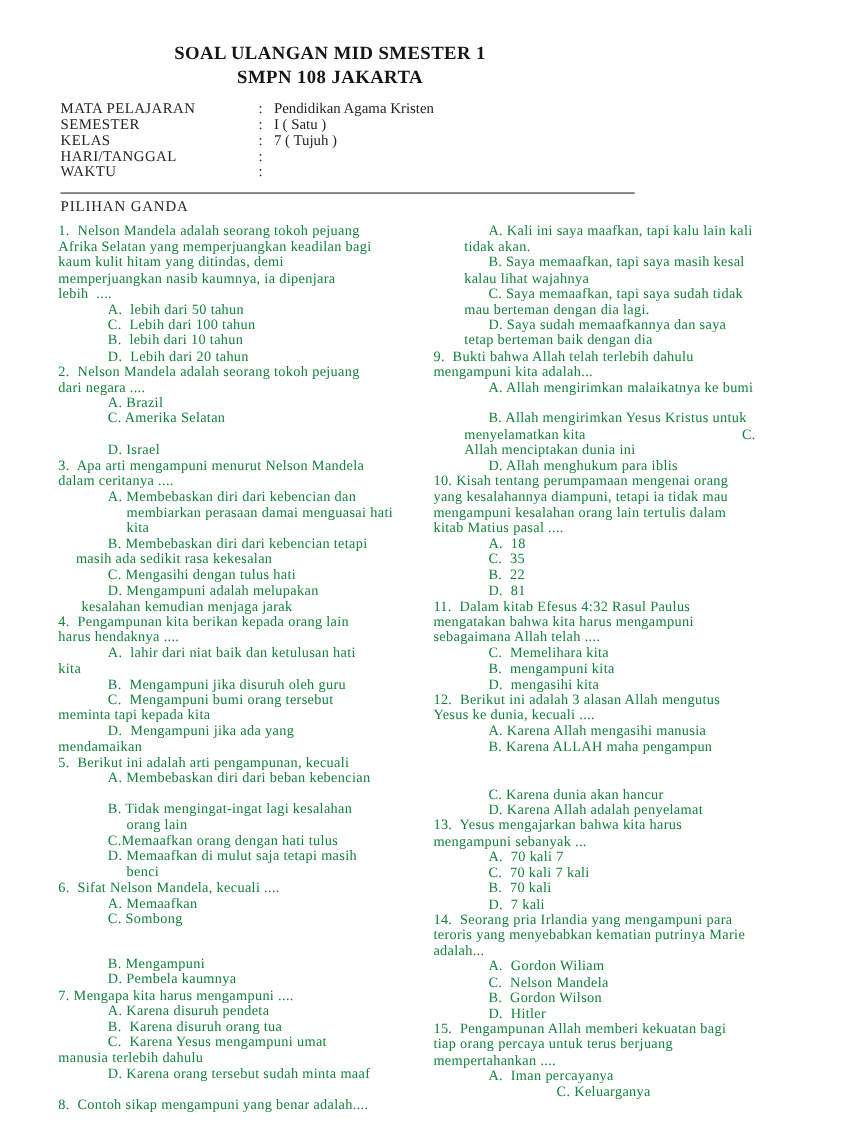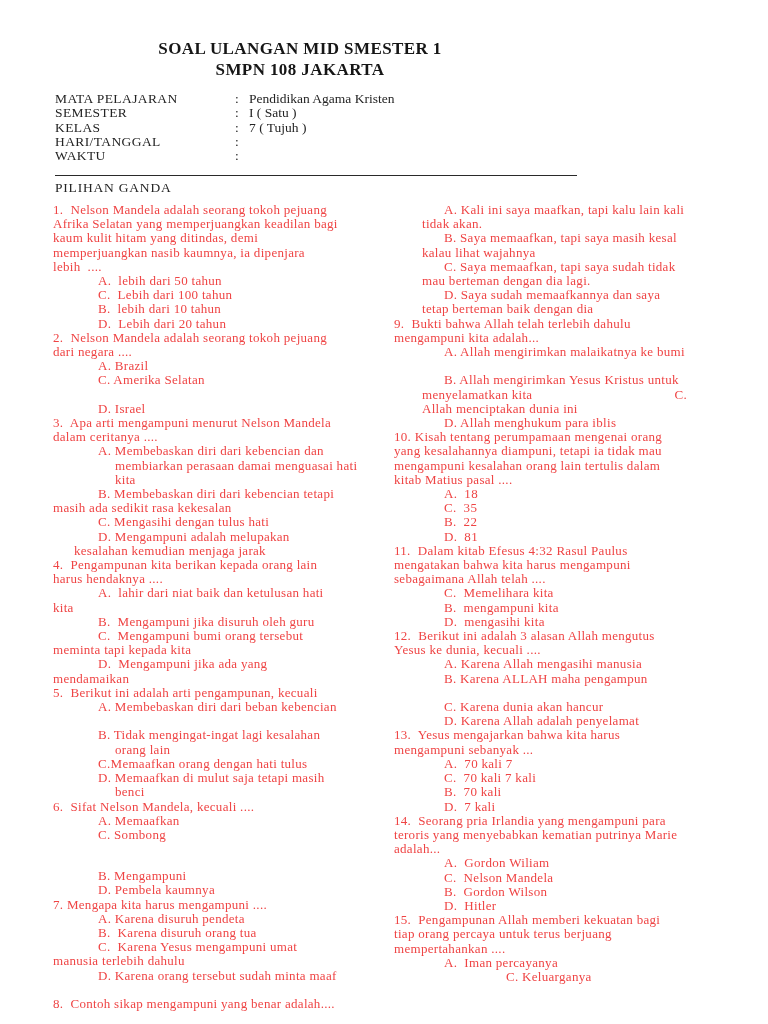--- a/index.html
+++ b/index.html
@@ -20,21 +20,21 @@
   .info-colon{width:14px;}
   .info-value{flex:1;}
   .rule{
     position:absolute;top:175px;left:55px;width:522px;height:0;
     border-top:1.6px solid #2a2a2a;
   }
   .section{
     position:absolute;top:180px;left:55px;font-size:13.5px;
     letter-spacing:0.8px;color:#242424;
   }
-  .col{position:absolute;top:203px;font-size:13px;color:#ef4444;font-family:Liberation Serif, serif;}
+  .col{position:absolute;top:203px;font-size:13px;color:#15803d;font-family:Liberation Serif, serif;}
   .col-left{left:53px;width:336px;}
   .col-right{left:394px;width:372px;}
   .line{
     line-height:14.2px;min-height:14.2px;white-space:pre;
     letter-spacing:0.3px;
   }
 </style>
 </head>
 <body>
 
@@ -71,21 +71,21 @@
       <div class="line" style="padding-left: 45px;">A. Brazil</div>
       <div class="line" style="padding-left: 45px;">C. Amerika Selatan</div>
       <div class="line" style="padding-left: 0px;"></div>
       <div class="line" style="padding-left: 45px;">D. Israel</div>
       <div class="line" style="padding-left: 0px;">3.  Apa arti mengampuni menurut Nelson Mandela</div>
       <div class="line" style="padding-left: 0px;">dalam ceritanya ....</div>
       <div class="line" style="padding-left: 45px;">A. Membebaskan diri dari kebencian dan</div>
       <div class="line" style="padding-left: 62px;">membiarkan perasaan damai menguasai hati</div>
       <div class="line" style="padding-left: 62px;">kita</div>
       <div class="line" style="padding-left: 45px;">B. Membebaskan diri dari kebencian tetapi</div>
-      <div class="line" style="padding-left: 0px;">masih ada sedikit rasa kekesalan</div>
+      <div class="line" style="padding-left: 0px; margin-left: 16px;">masih ada sedikit rasa kekesalan</div>
       <div class="line" style="padding-left: 45px;">C. Mengasihi dengan tulus hati</div>
       <div class="line" style="padding-left: 45px;">D. Mengampuni adalah melupakan</div>
       <div class="line" style="padding-left: 21px;">kesalahan kemudian menjaga jarak</div>
       <div class="line" style="padding-left: 0px;">4.  Pengampunan kita berikan kepada orang lain</div>
       <div class="line" style="padding-left: 0px;">harus hendaknya ....</div>
       <div class="line" style="padding-left: 45px;">A.  lahir dari niat baik dan ketulusan hati</div>
       <div class="line" style="padding-left: 0px;">kita</div>
       <div class="line" style="padding-left: 45px;">B.  Mengampuni jika disuruh oleh guru</div>
       <div class="line" style="padding-left: 45px;">C.  Mengampuni bumi orang tersebut</div>
       <div class="line" style="padding-left: 0px;">meminta tapi kepada kita</div>
@@ -142,21 +142,21 @@
       <div class="line" style="padding-left: 0px;">mengatakan bahwa kita harus mengampuni</div>
       <div class="line" style="padding-left: 0px;">sebagaimana Allah telah ....</div>
       <div class="line" style="padding-left: 50px;">C.  Memelihara kita</div>
       <div class="line" style="padding-left: 50px;">B.  mengampuni kita</div>
       <div class="line" style="padding-left: 50px;">D.  mengasihi kita</div>
       <div class="line" style="padding-left: 0px;">12.  Berikut ini adalah 3 alasan Allah mengutus</div>
       <div class="line" style="padding-left: 0px;">Yesus ke dunia, kecuali ....</div>
       <div class="line" style="padding-left: 50px;">A. Karena Allah mengasihi manusia</div>
       <div class="line" style="padding-left: 50px;">B. Karena ALLAH maha pengampun</div>
       <div class="line" style="padding-left: 0px;"></div>
-      <div class="line" style="padding-left: 50px;">C. Karena dunia akan hancur</div>
+      <div class="line" style="padding-left: 50px; margin-top: 15px;">C. Karena dunia akan hancur</div>
       <div class="line" style="padding-left: 50px;">D. Karena Allah adalah penyelamat</div>
       <div class="line" style="padding-left: 0px;">13.  Yesus mengajarkan bahwa kita harus</div>
       <div class="line" style="padding-left: 0px;">mengampuni sebanyak ...</div>
       <div class="line" style="padding-left: 50px;">A.  70 kali 7</div>
       <div class="line" style="padding-left: 50px;">C.  70 kali 7 kali</div>
       <div class="line" style="padding-left: 50px;">B.  70 kali</div>
       <div class="line" style="padding-left: 50px;">D.  7 kali</div>
       <div class="line" style="padding-left: 0px;">14.  Seorang pria Irlandia yang mengampuni para</div>
       <div class="line" style="padding-left: 0px;">teroris yang menyebabkan kematian putrinya Marie</div>
       <div class="line" style="padding-left: 0px;">adalah...</div>

